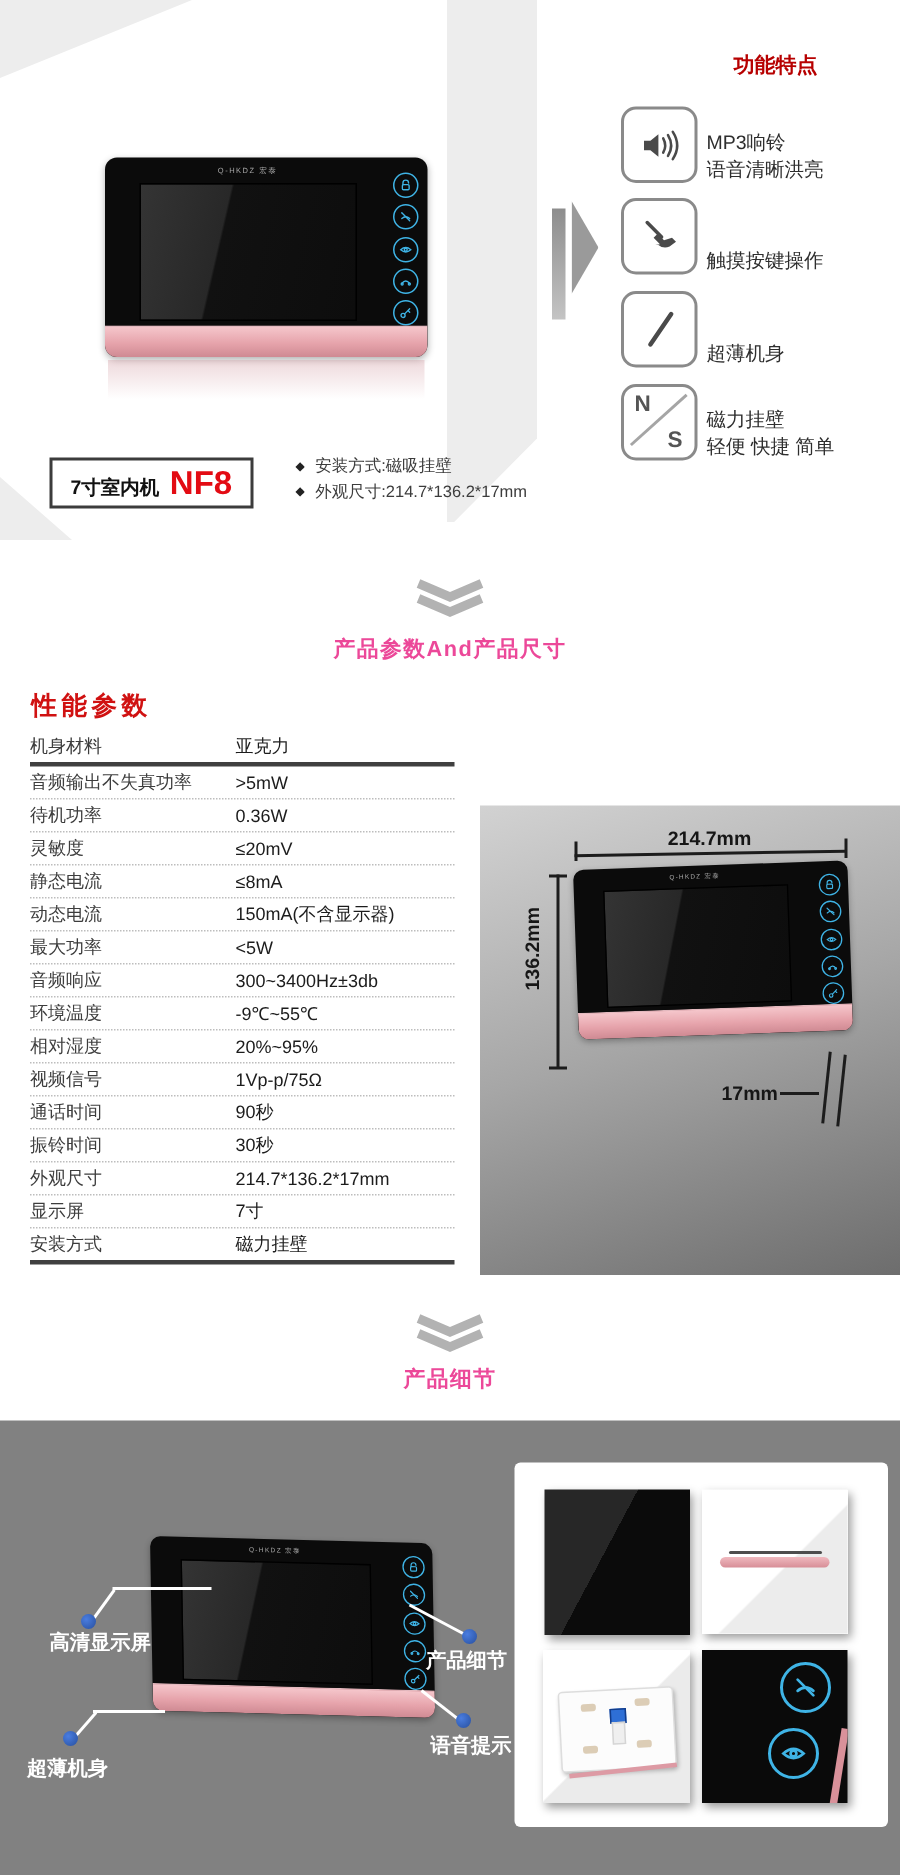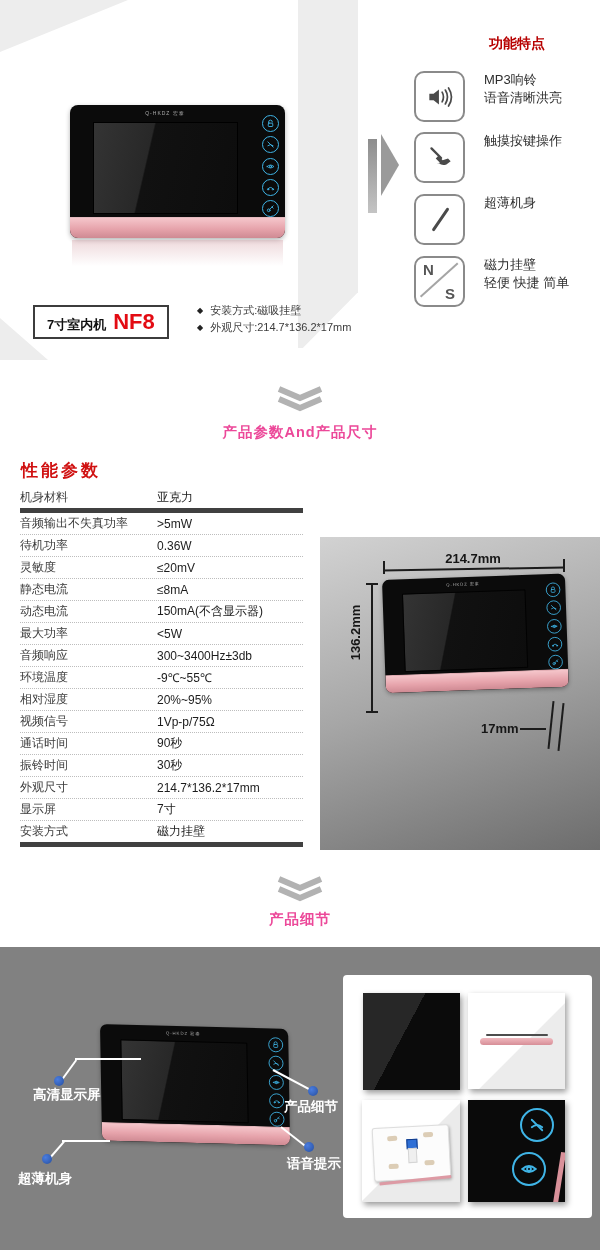--- a/index.html
+++ b/index.html
@@ -30,21 +30,21 @@
   .hero-reflect{position:absolute;left:72px;top:240px;width:211px;height:26px;
         background:linear-gradient(180deg,rgba(213,160,167,.4),rgba(213,160,167,0));}
   
   .arrow-bar{position:absolute;left:368px;top:139px;width:9px;height:74px;
         background:linear-gradient(180deg,#8d8d8d,#c4c4c4);}
   .arrow-tri{position:absolute;left:381px;top:134px;width:18px;height:62px;background:#9a9a9a;
         clip-path:polygon(0 0,100% 50%,0 100%);}
   
   .feat-title{position:absolute;left:441px;top:35px;width:90px;font-size:14px;font-weight:bold;
         color:#b70000;margin-left:48px;}
-  .feat{position:absolute;left:414px;display:flex;align-items:flex-start;gap:19px;}
+  .feat{position:absolute;left:414px;display:flex;align-items:flex-end;gap:6px;}
   .feat .box{width:47px;height:47px;border:2px solid #8a8a8a;border-radius:10px;background:#fff;
         display:flex;align-items:center;justify-content:center;position:relative;flex:0 0 auto;}
   .feat .box svg{width:32px;height:32px;stroke:#4a4a4a;fill:none;stroke-width:1.6;stroke-linecap:round;}
   .feat .txt{font-size:13px;color:#2e2e2e;line-height:18px;white-space:nowrap;}
   .mag-n{position:absolute;left:7px;top:3px;font-size:15px;font-weight:bold;color:#555;}
   .mag-s{position:absolute;right:8px;bottom:3px;font-size:15px;font-weight:bold;color:#555;}
   .mag-line{position:absolute;left:-2px;top:21px;width:50px;height:1.5px;background:#a5a5a5;
         transform:rotate(-42deg);}
   
   .model-box{position:absolute;left:33px;top:305px;border:2px solid #3c3c3c;background:#fff;
@@ -60,21 +60,21 @@
   .sec-title{position:absolute;left:0;width:600px;text-align:center;font-size:14.5px;
         font-weight:bold;color:#ec4899;letter-spacing:1px;}
   
   .spec-title{position:absolute;left:21px;top:459px;font-size:17px;font-weight:bold;color:#d01111;
         letter-spacing:3px;}
   .spec-table{position:absolute;left:20px;top:487px;width:283px;}
   .spec-row{display:flex;height:21px;align-items:center;border-bottom:1px dotted #bdbdbd;
         font-size:12px;}
   .spec-row .k{width:137px;color:#3d3d3d;}
   .spec-row .v{flex:1;color:#1c1c1c;}
-  .spec-row.solid{border-bottom:5px solid #404040;justify-content:flex-end;}
+  .spec-row.solid{border-bottom:3px solid #404040;justify-content:flex-end;}
   
   .dim-panel{position:absolute;left:320px;top:537px;width:280px;height:313px;
         background:linear-gradient(162deg,#d2d2d2 0%,#a6a6a6 48%,#6d6d6d 100%);}
   .dim-label{position:absolute;font-size:13px;font-weight:bold;color:#161616;white-space:nowrap;}
   .dline{position:absolute;background:#1c1c1c;}
   
   .detail-bg{position:absolute;left:0;top:947px;width:600px;height:303px;background:#818181;}
   .co-label{position:absolute;font-size:13.5px;font-weight:bold;color:#fff;white-space:nowrap;}
   .co-line{position:absolute;height:2px;background:#fff;transform-origin:left center;}
   .co-dot{position:absolute;width:10px;height:10px;border-radius:50%;

